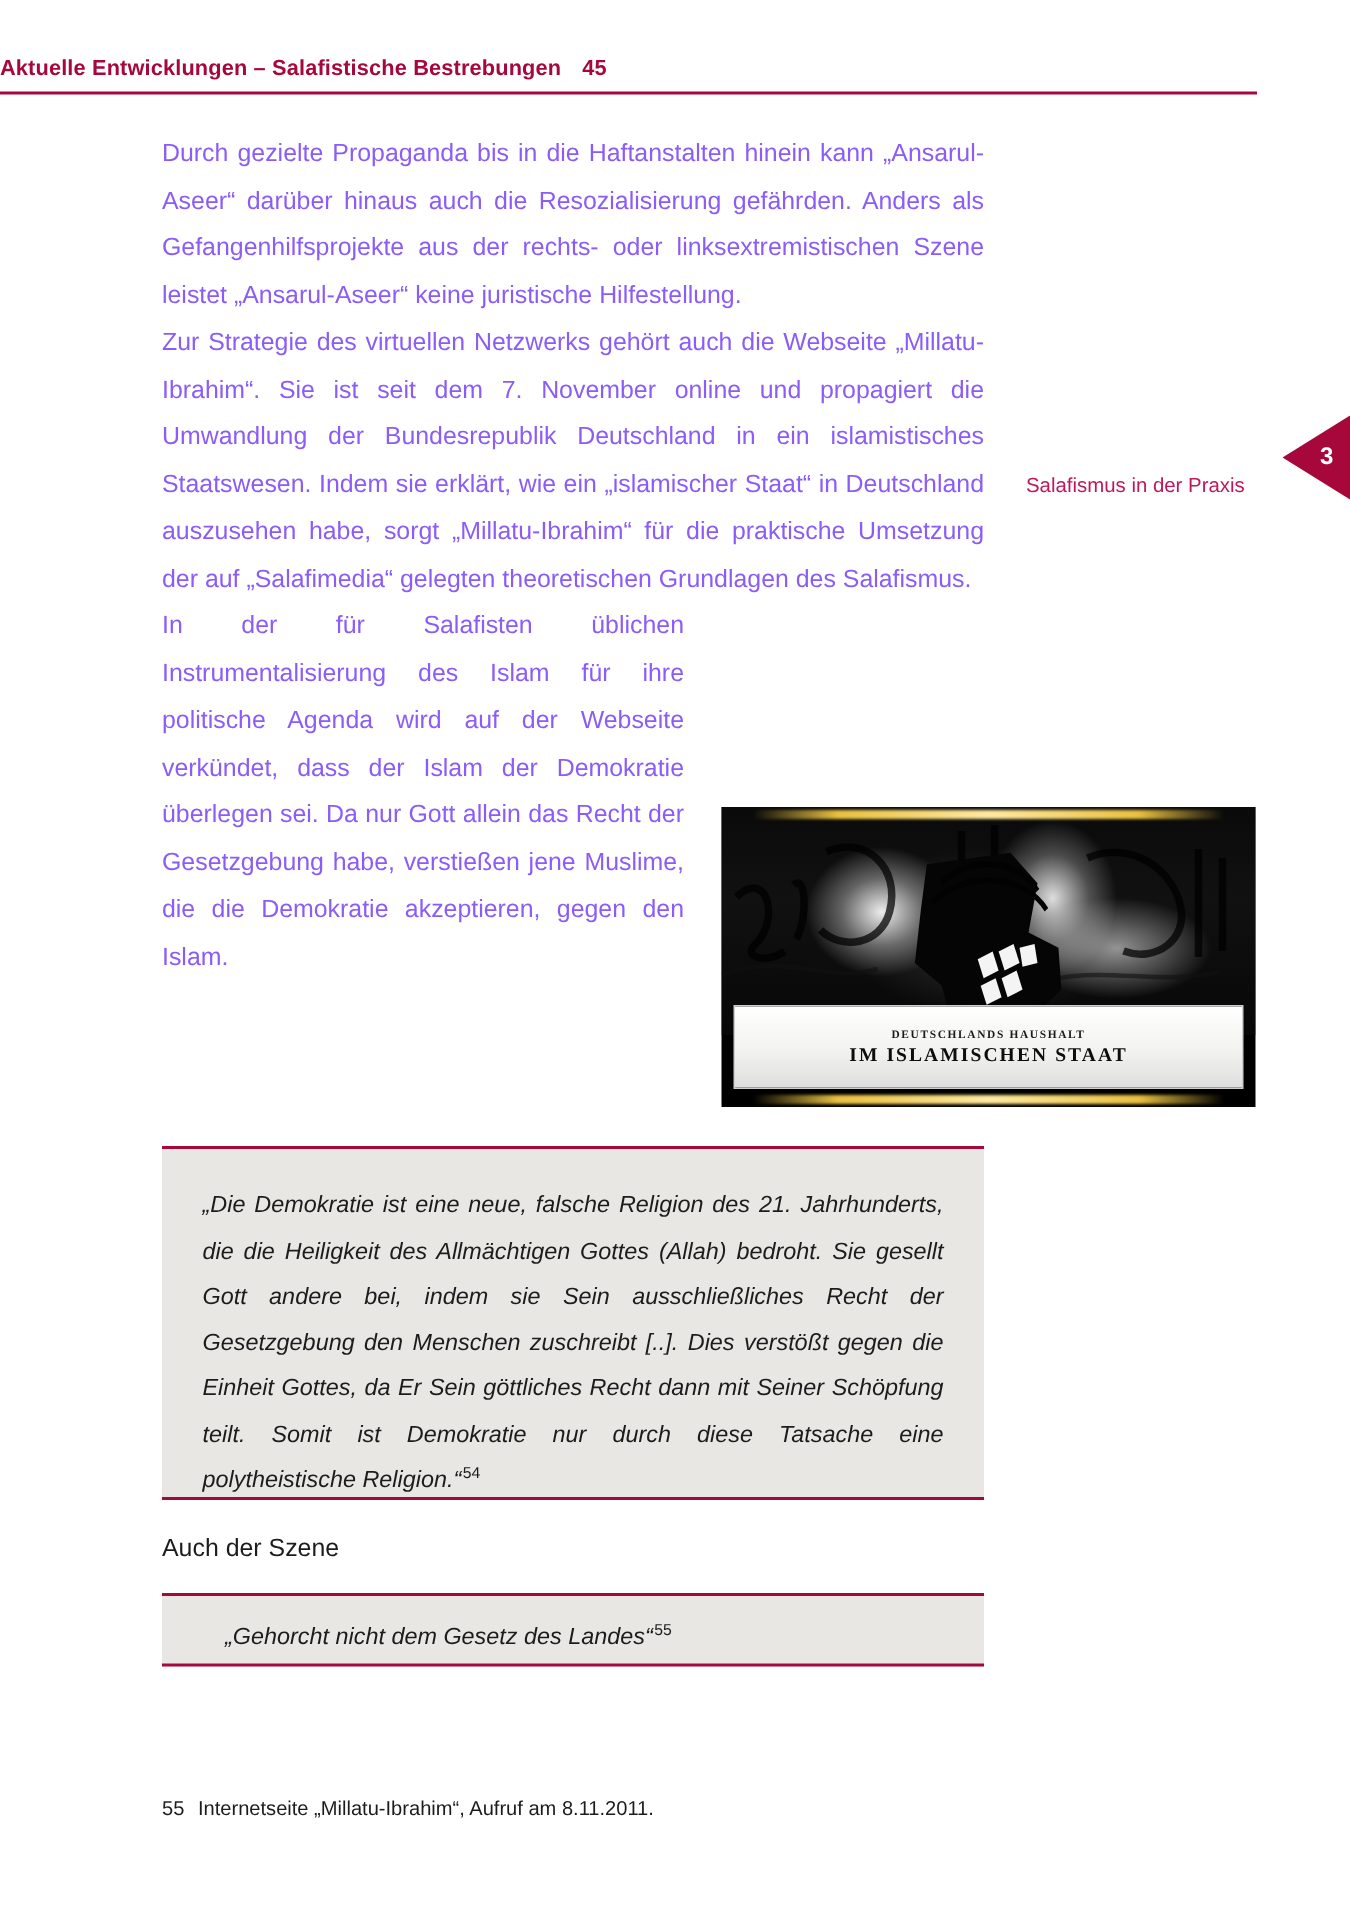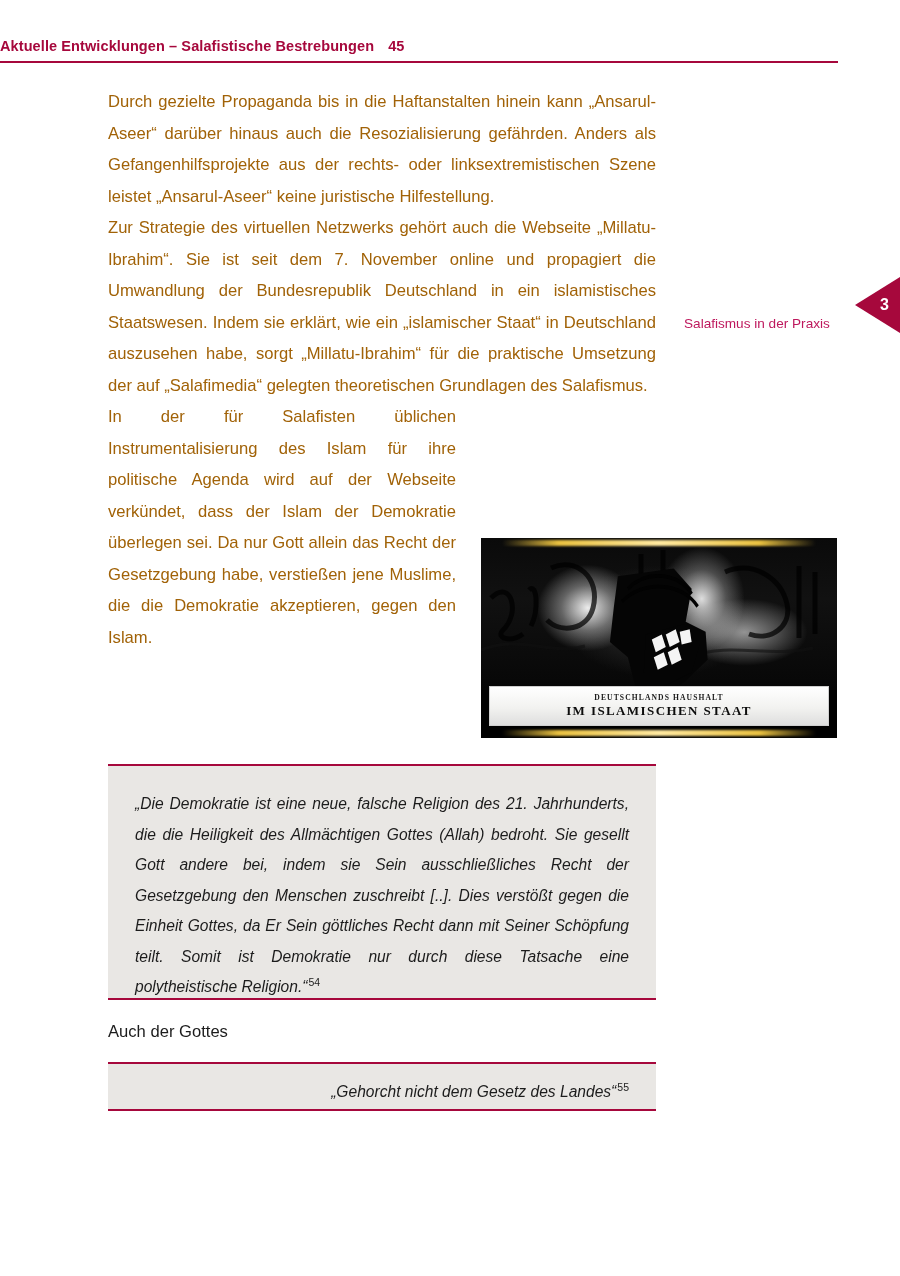--- a/index.html
+++ b/index.html
@@ -50,21 +50,21 @@
     top: 86px;
     width: 548px;
   }
 
   p.body-text {
     margin: 0 0 0 0;
     font-size: 16.6px;
     line-height: 31.5px;
     text-align: justify;
     text-justify: inter-word;
-    color: #a16207;
+    color: #8b5cf6;
     hyphens: manual;
   }
 
   .para-1 { margin-bottom: 44px; }
 
   h2.section-heading {
     margin: 0 0 2px 0;
     font-size: 20.5px;
     font-weight: normal;
     color: #C2185B;
@@ -128,21 +128,21 @@
   .fig-machine {
     position: absolute;
     left: 30%; top: 14%;
     width: 42%; height: 76%;
   }
   .fig-caption-bar {
     position: absolute;
     left: 8px;
     bottom: 12px;
     width: calc(100% - 16px);
-    height: 40px;
+    height: 56px;
     background: linear-gradient(180deg, #ffffff 0%, #f2f2f0 55%, #dedede 100%);
     border: 1px solid #cfcfcf;
     box-sizing: border-box;
     display: flex;
     flex-direction: column;
     align-items: center;
     justify-content: center;
   }
   .fig-cap-small {
     font-family: "Liberation Serif", serif;
@@ -211,21 +211,21 @@
     margin: 1px;
     padding: 22px 26px 18px 26px;
     font-size: 15.6px;
     font-style: italic;
     line-height: 30.5px;
     text-align: justify;
     color: #1c1c1c;
   }
   #quote-box-2 .quote-text {
     padding: 12px 26px 12px 41px;
-    text-align: right;
+    text-align: left;
   }
   .fn-ref {
     font-size: 10.5px;
     font-style: normal;
     vertical-align: super;
     line-height: 0;
     margin-left: 1px;
   }
 
   
@@ -323,20 +323,23 @@
   <div class="fig-caption-bar">
     <div class="fig-cap-small">DEUTSCHLANDS HAUSHALT</div>
     <div class="fig-cap-big">IM ISLAMISCHEN STAAT</div>
   </div>
 </div>
 
 <div class="quote-box" id="quote-box-1">
   <p class="quote-text"><span>„Die Demokratie ist eine neue, falsche Religion des 21. Jahrhunderts, die die Heiligkeit des Allmächtigen Gottes (Allah) bedroht. Sie gesellt Gott andere bei, indem sie Sein ausschließliches Recht der Gesetzgebung den Menschen zuschreibt [..]. Dies verstößt gegen die Einheit Gottes, da Er Sein göttliches Recht dann mit Seiner Schöpfung teilt. Somit ist Demokratie nur durch diese Tatsache eine polytheistische Religion.“</span><span class="fn-ref">54</span></p>
 </div>
 
-<p class="interstitial">Auch der Gottes</p>
+<p class="interstitial">Auch der Szene</p>
 
 <div class="quote-box" id="quote-box-2">
   <p class="quote-text"><span>„Gehorcht nicht dem Gesetz des Landes“</span><span class="fn-ref">55</span></p>
 </div>
 
 <div class="footnotes">
+  <div class="footnote">
+    <span class="fn-num">55</span><span>Internetseite „Millatu-Ibrahim“, Aufruf am 8.11.2011.</span>
+  </div>
 </div>
 
 </body></html>

